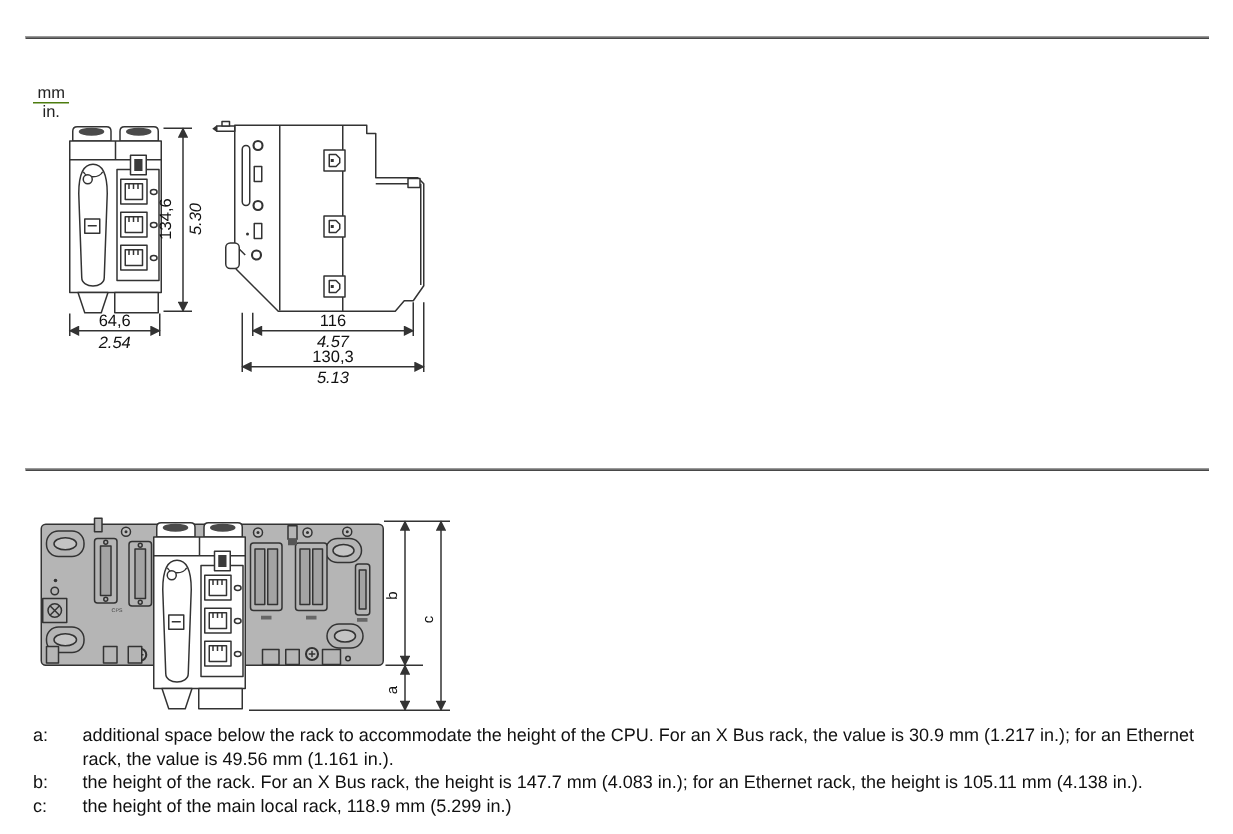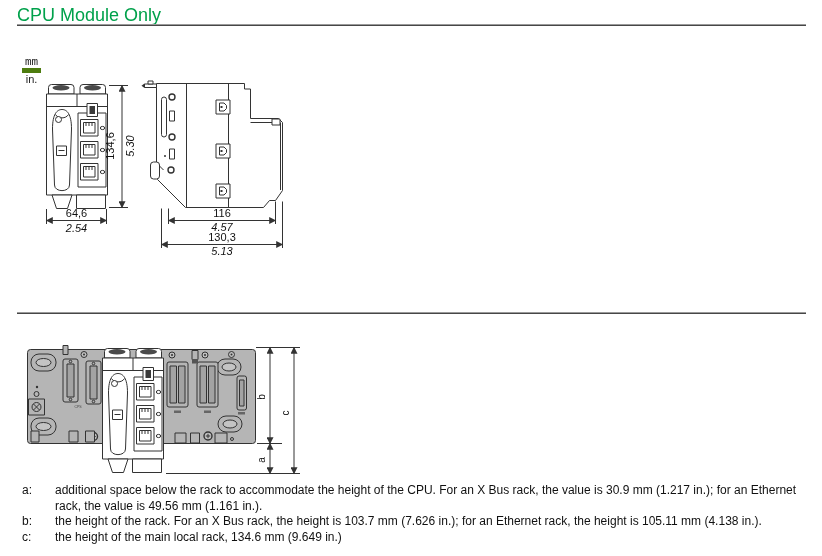--- a/index.html
+++ b/index.html
@@ -1,38 +1,37 @@
 <!DOCTYPE html>
 <html><head>
 <meta charset="utf-8">
 <style>
   html,body{margin:0;padding:0;background:#fff;}
   .page{position:relative;width:822px;height:556px;background:#ffffff;overflow:hidden;
         font-family:"Liberation Sans",sans-serif;color:#1a1a1a;}
   .heading{position:absolute;font-size:18px;line-height:18px;color:#00a14b;white-space:nowrap;}
   .rule{position:absolute;height:2px;background:#474747;border-top:1px solid #9a9a9a;box-sizing:border-box;}
   .units{position:absolute;text-align:center;font-size:11px;line-height:12px;color:#222;}
-  .units-top{border-bottom:5px solid #4d7c0f;padding:0 3px;font-family:Liberation Mono, monospace;}
+  .units-top{border-bottom:1px solid #4d7c0f;padding:0 3px;}
   .units-bottom{}
   svg{position:absolute;}
   svg text{font-family:"Liberation Sans",sans-serif;font-size:11px;fill:#111;stroke:none;}
   svg text.it{font-style:italic;}
   svg text.dimletter{font-size:10px;}
   svg text.tinylabel{font-size:3.5px;fill:#444;}
   .footnotes{position:absolute;font-size:12px;line-height:15.5px;color:#111;}
   .fn{display:flex;}
   .fn-label{width:33px;flex:none;}
   .fn-text{flex:1;}
 </style>
 </head>
 <body>
 
 <div class="page">
 
-  <div class="heading" style="left:17px;top:6px">CPU Module Only</div>
   <div class="rule" style="left:17px;top:24px;width:789px"></div>
 
   <div class="units" style="left:22px;top:56px">
     <div class="units-top">mm</div>
     <div class="units-bottom">in.</div>
   </div>
 
   <svg style="left:35px;top:76px" width="270" height="185" viewBox="0 0 270 185">
     <defs>
       <marker id="arrow" viewBox="0 0 10 10" refX="9" refY="5" markerWidth="9" markerHeight="7" orient="auto-start-reverse" markerUnits="userSpaceOnUse">
@@ -228,21 +227,21 @@
     </g>
   </svg>
 
   <div class="footnotes" style="left:22px;top:483px;width:783px">
     <div class="fn">
       <span class="fn-label">a:</span>
       <span class="fn-text">additional space below the rack to accommodate the height of the CPU. For an X Bus rack, the value is 30.9 mm (1.217 in.); for an Ethernet rack, the value is 49.56 mm (1.161 in.).</span>
     </div>
     <div class="fn">
       <span class="fn-label">b:</span>
-      <span class="fn-text">the height of the rack. For an X Bus rack, the height is 103.7 mm (7.626 in.); for an Ethernet rack, the height is 105.11 mm (4.138 in.).</span>
+      <span class="fn-text">the height of the rack. For an X Bus rack, the height is 147.7 mm (4.083 in.); for an Ethernet rack, the height is 105.11 mm (4.138 in.).</span>
     </div>
     <div class="fn">
       <span class="fn-label">c:</span>
-      <span class="fn-text">the height of the main local rack, 134.6 mm (9.649 in.)</span>
+      <span class="fn-text">the height of the main local rack, 118.9 mm (5.299 in.)</span>
     </div>
   </div>
 
 </div>
 
 </body></html>

